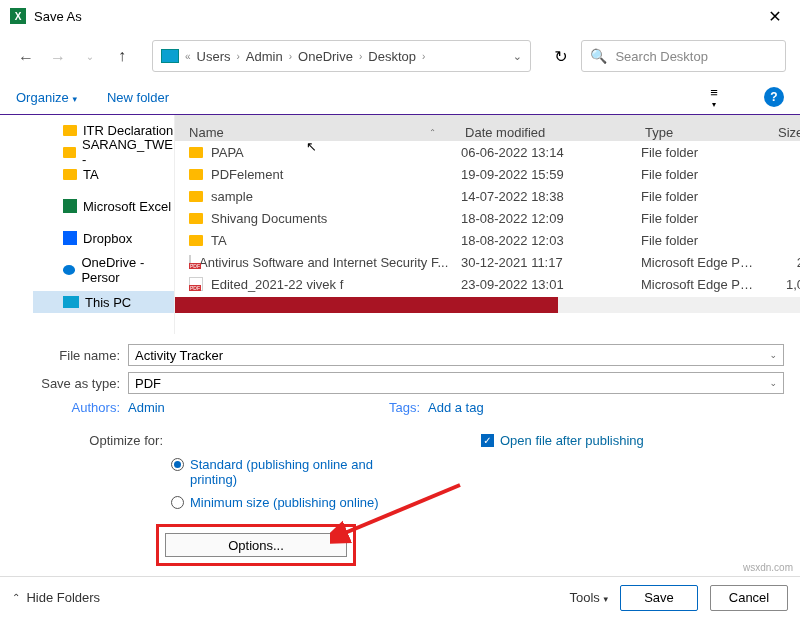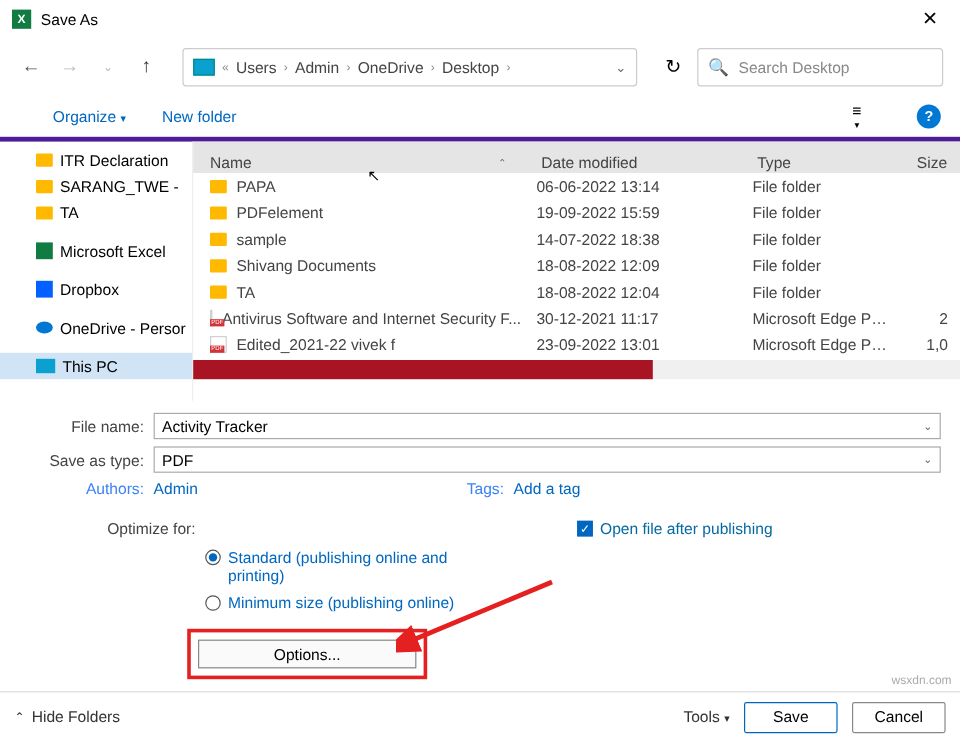--- a/index.html
+++ b/index.html
@@ -18,30 +18,30 @@
 .up-arrow { width: 24px; font-size: 16px; color: #333; text-align: center; }
 .addrbar { flex: 1; display: flex; align-items: center; border: 1px solid #ccc; height: 32px; padding: 0 8px; border-radius: 3px; gap: 6px; margin: 0 10px; color: #444; }
 .addrbar .pc-icon { width: 18px; height: 14px; background: #0aa0d0; display: inline-block; border: 1px solid #088; }
 .addrbar .chev { color: #888; font-size: 10px; }
 .addrbar .dropdown { margin-left: auto; font-size: 11px; color: #666; }
 .refresh-icon { width: 24px; font-size: 16px; text-align: center; }
 .searchbar { width: 205px; border: 1px solid #ccc; height: 32px; display: flex; align-items: center; padding: 0 8px; border-radius: 3px; gap: 8px; color: #888; }
 .searchbar .sicon { font-size: 14px; }
 
 
-.toolbar { display: flex; align-items: center; height: 34px; padding: 0 16px; gap: 30px; margin-left: 28px; }
+.toolbar { display: flex; align-items: center; height: 34px; padding: 0 16px; gap: 30px; }
 .organize { color: #0067c0; }
 .organize .caret { font-size: 9px; }
 .newfolder { color: #0067c0; }
 .toolbar .spacer { flex: 1; }
 .viewbtn { width: 24px; display: flex; flex-direction: column; align-items: center; }
 .helpbtn { width: 20px; height: 20px; border-radius: 50%; background: #0078d4; color: #fff; display: flex; align-items: center; justify-content: center; font-size: 12px; font-weight: bold; margin-left: 8px; }
 
 
-.main { display: flex; height: 220px; border-top: 4px solid #4c1d95; }
+.main { display: flex; height: 220px; border-top: 1px solid #4c1d95; padding-left: 33px; }
 .sidebar { width: 178px; border-right: 1px solid #eee; padding-top: 4px; }
 .sidebar .item { display: flex; align-items: center; height: 22px; padding-left: 30px; gap: 6px; }
 .sidebar .item.selected { background: #d0e4f5; }
 .folder-i { width: 14px; height: 11px; background: #ffb900; border-radius: 1px; display: inline-block; }
 .excel-i { width: 14px; height: 14px; background: #107c41; display: inline-block; }
 .dropbox-i { width: 14px; height: 14px; background: #0061ff; display: inline-block; }
 .onedrive-i { width: 14px; height: 10px; background: #0078d4; border-radius: 50%; display: inline-block; }
 .pc-i { width: 16px; height: 12px; background: #0aa0d0; display: inline-block; }
 
 .filearea { flex: 1; display: flex; flex-direction: column; }
@@ -229,21 +229,21 @@
           </div>
           <div class="fcell date">18-08-2022 12:09</div>
           <div class="fcell type">File folder</div>
           <div class="fcell size"></div>
         </div>
       <div class="frow">
           <div class="fcell name">
             <span class="folder-i"></span>
             <span>TA</span>
           </div>
-          <div class="fcell date">18-08-2022 12:04</div>
+          <div class="fcell date">18-08-2022 12:03</div>
           <div class="fcell type">File folder</div>
           <div class="fcell size"></div>
         </div>
       <div class="frow">
           <div class="fcell name">
             <span class="pdf-i"></span>
             <span>Antivirus Software and Internet Security F...</span>
           </div>
           <div class="fcell date">30-12-2021 11:17</div>
           <div class="fcell type">Microsoft Edge PD...</div>

